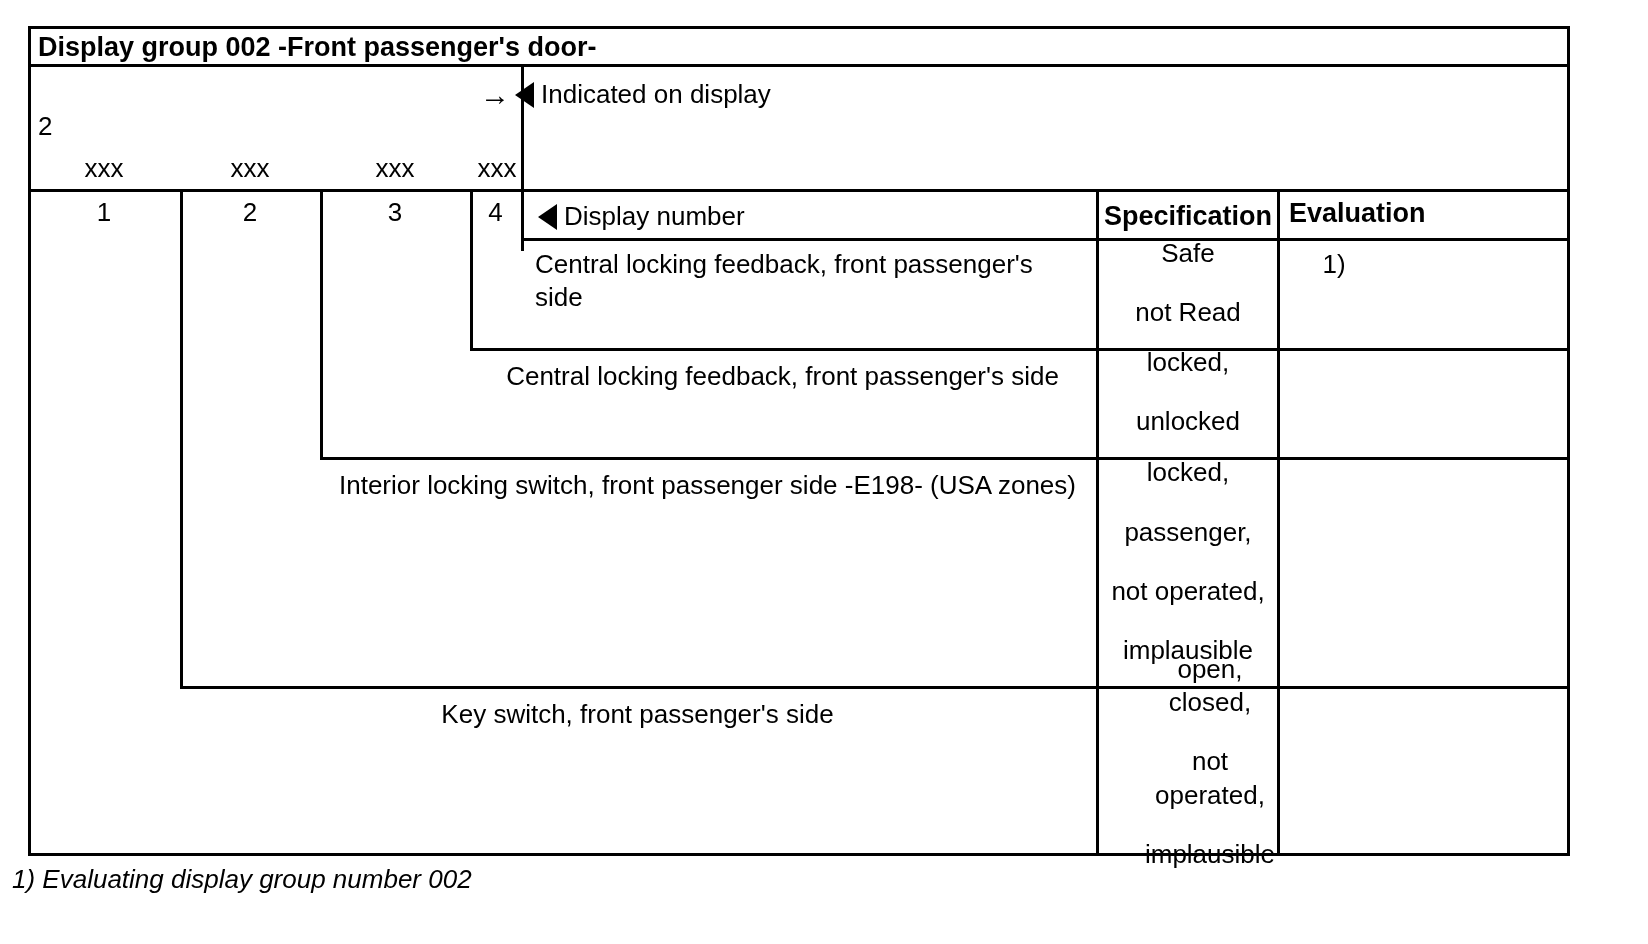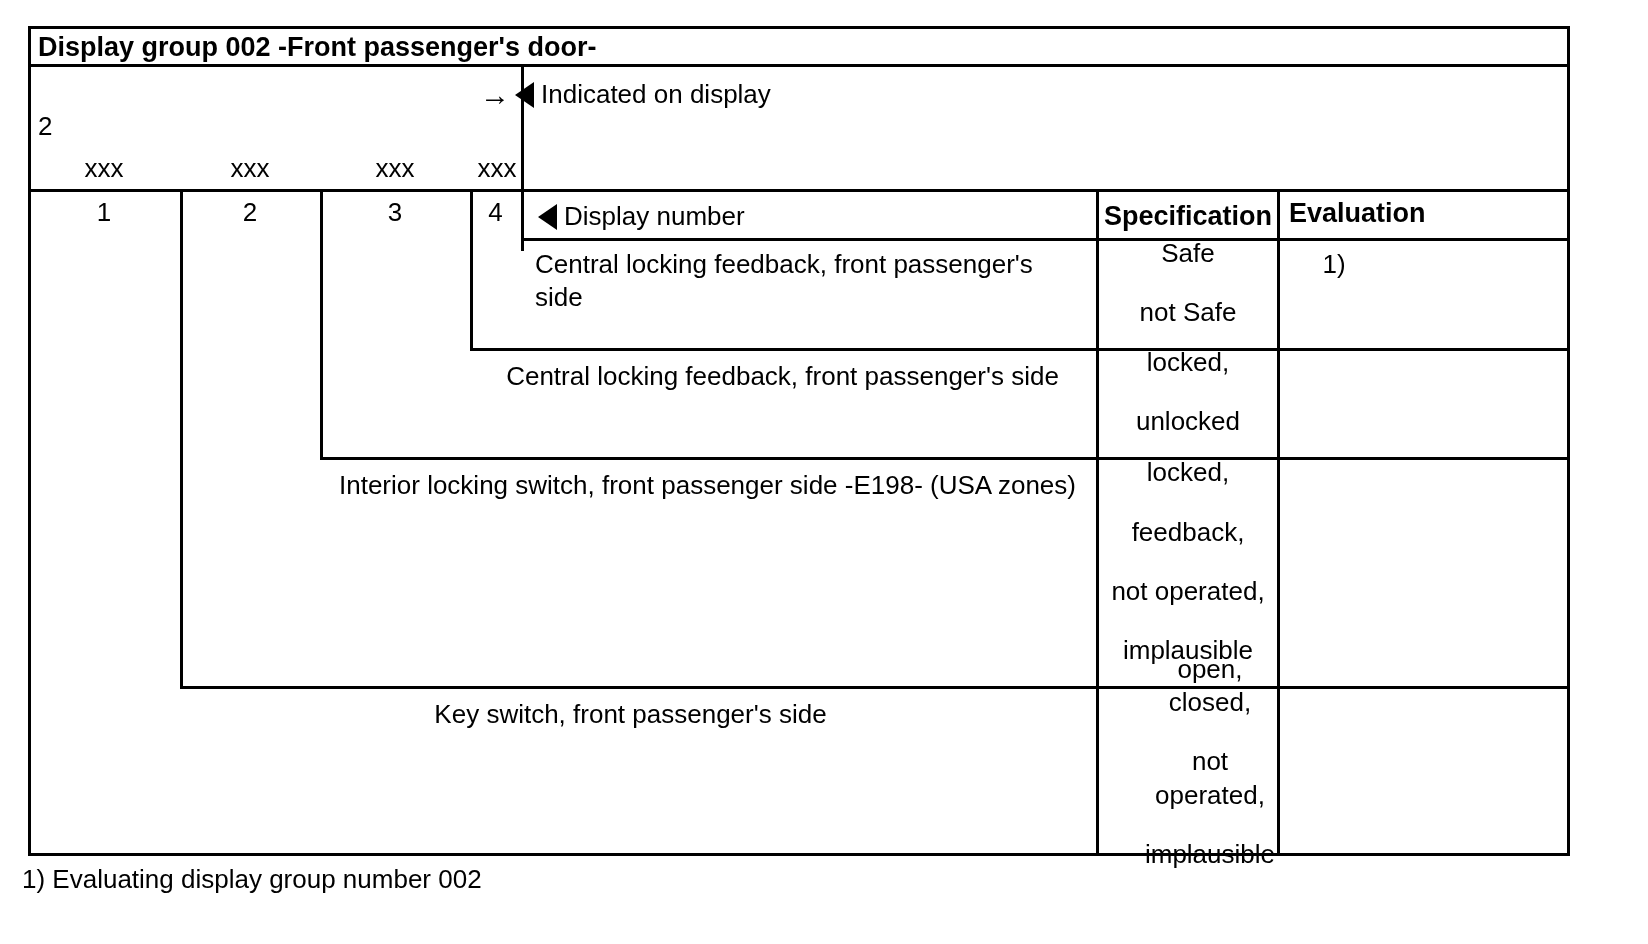--- a/index.html
+++ b/index.html
@@ -177,21 +177,21 @@
   <div class="cell c-center bold" style="left:1099px; top:196px; width:178px; height:40px; font-size:27px;">
     <span>Specification</span>
   </div>
 
   <div class="cell c-left" style="left:535px; top:248px; width:545px; height:70px;">
     <span>Central locking feedback, front passenger's side</span>
   </div>
   <div class="cell" style="left:1099px; top:248px; width:178px; height:96px;">
     <div class="spec-stack">
       <span class="spec-line">Safe</span>
-      <span class="spec-line">not Safe</span>
+      <span class="spec-line">not Read</span>
     </div>
   </div>
   <div class="cell c-topcenter" style="left:1289px; top:248px; width:90px; height:40px;">
     <span>1)</span>
   </div>
 
   <div class="cell c-center" style="left:475px; top:357px; width:615px; height:40px;">
     <span>Central locking feedback, front passenger's side</span>
   </div>
   <div class="cell" style="left:1099px; top:357px; width:178px; height:96px;">
@@ -200,34 +200,34 @@
       <span class="spec-line">unlocked</span>
     </div>
   </div>
 
   <div class="cell c-center" style="left:325px; top:466px; width:765px; height:40px;">
     <span>Interior locking switch, front passenger side -E198- (USA zones)</span>
   </div>
   <div class="cell" style="left:1099px; top:466px; width:178px; height:218px;">
     <div class="spec-stack">
       <span class="spec-line">locked,</span>
-      <span class="spec-line">feedback,</span>
+      <span class="spec-line">passenger,</span>
       <span class="spec-line">not operated,</span>
       <span class="spec-line">implausible</span>
     </div>
   </div>
 
-  <div class="cell c-center" style="left:178px; top:695px; width:905px; height:40px;align-items:center;">
+  <div class="cell c-center" style="left:185px; top:695px; width:905px; height:40px;align-items:center;">
     <span>Key switch, front passenger's side</span>
   </div>
   <div class="cell" style="left:1099px; top:695px; width:178px; height:160px;padding-left:44px;">
     <div class="spec-stack">
       <span class="spec-line">open, closed,</span>
       <span class="spec-line">not operated,</span>
       <span class="spec-line">implausible</span>
     </div>
   </div>
 
-  <div class="footnote" style="left:22px; top:864px; width:900px;">
+  <div class="footnote" style="left:12px; top:864px; width:900px;font-style:italic;">
     <span>1) Evaluating display group number 002</span>
   </div>
 
 </div>
 
 </body></html>

